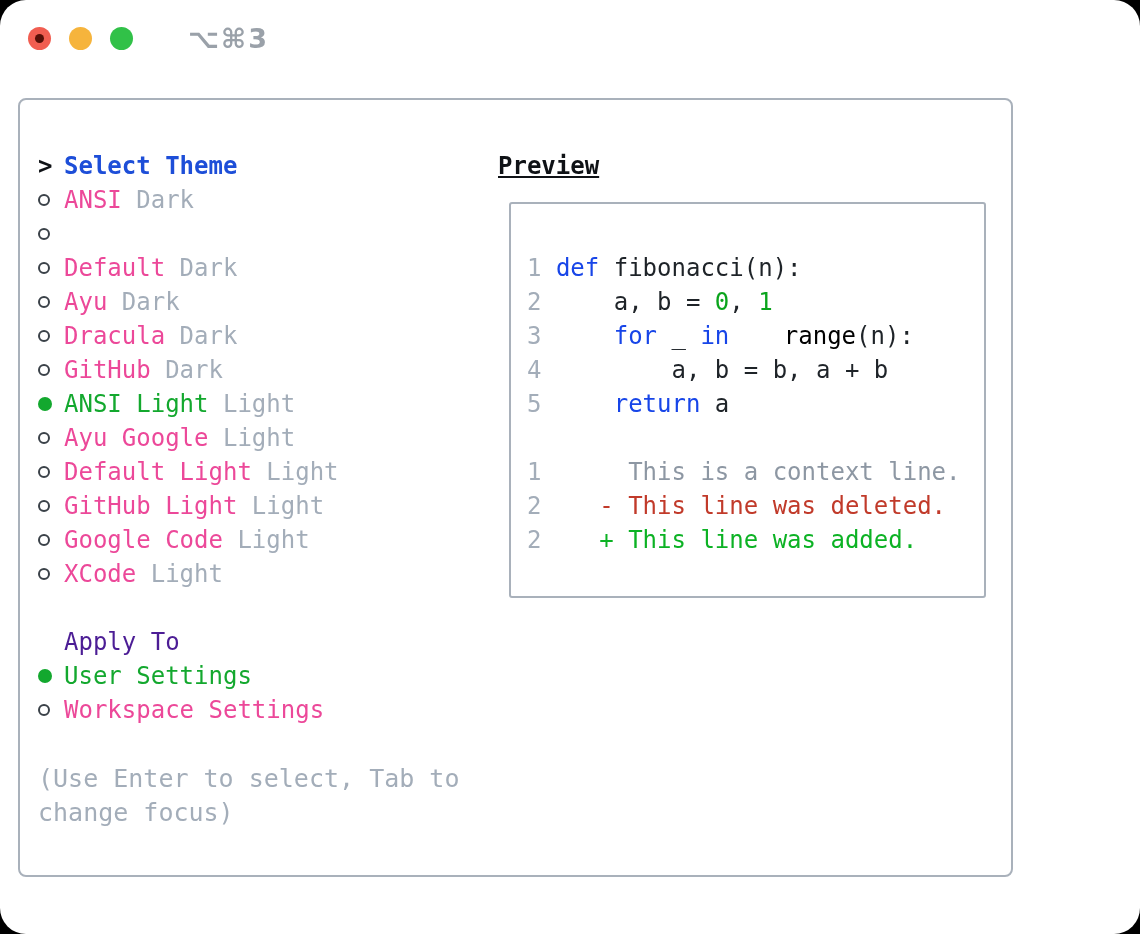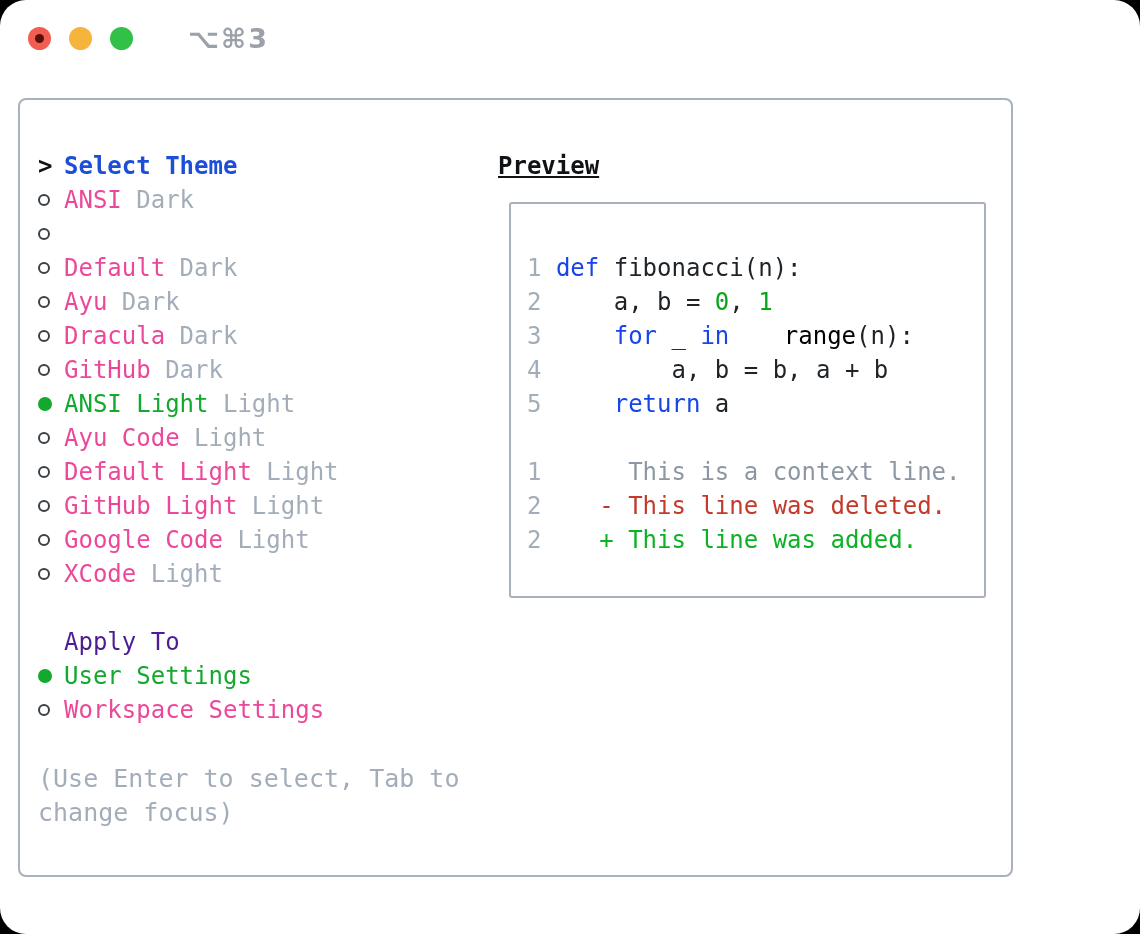--- a/index.html
+++ b/index.html
@@ -115,21 +115,21 @@
           <div class="row">
             <span class="mcol">
               <span class="dot"></span>
             </span>
             <pre class="label"><span class="sel">ANSI Light</span><span class="name"> </span><span class="variant">Light</span></pre>
           </div>
           <div class="row">
             <span class="mcol">
               <span class="ring"></span>
             </span>
-            <pre class="label"><span class="name">Ayu Code</span><span class="name"> </span><span class="variant">Light</span></pre>
+            <pre class="label"><span class="name">Ayu Google</span><span class="name"> </span><span class="variant">Light</span></pre>
           </div>
           <div class="row">
             <span class="mcol">
               <span class="ring"></span>
             </span>
             <pre class="label"><span class="name">Default Light</span><span class="name"> </span><span class="variant">Light</span></pre>
           </div>
           <div class="row">
             <span class="mcol">
               <span class="ring"></span>

